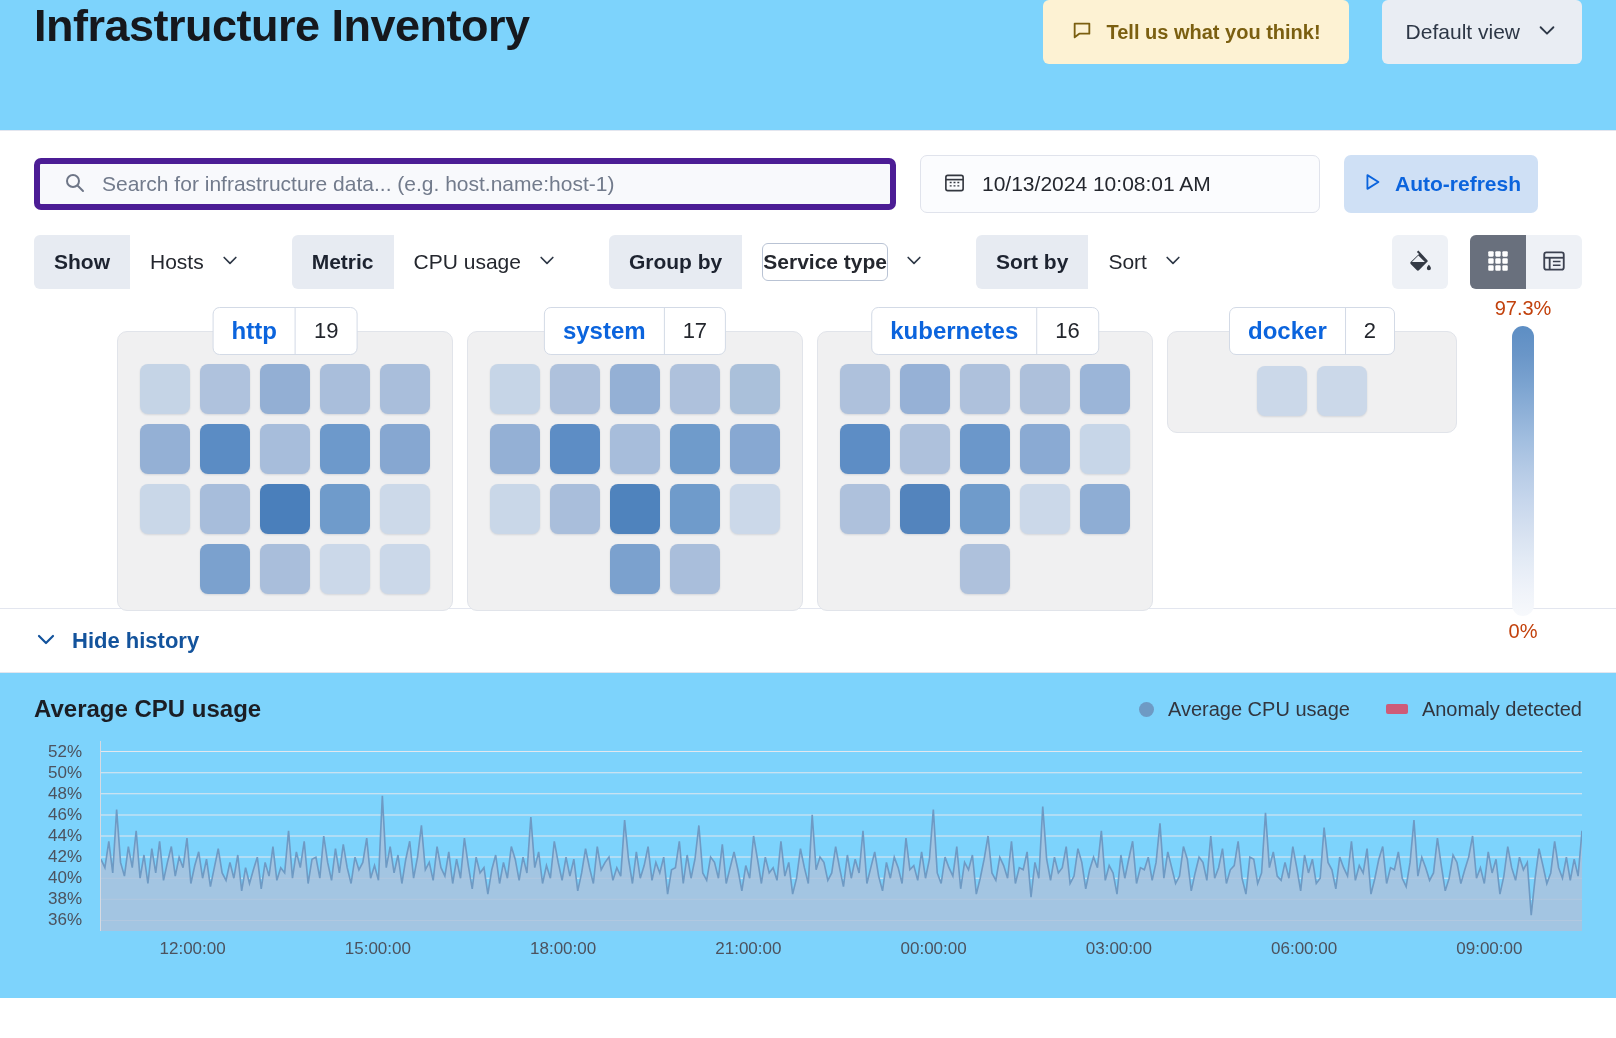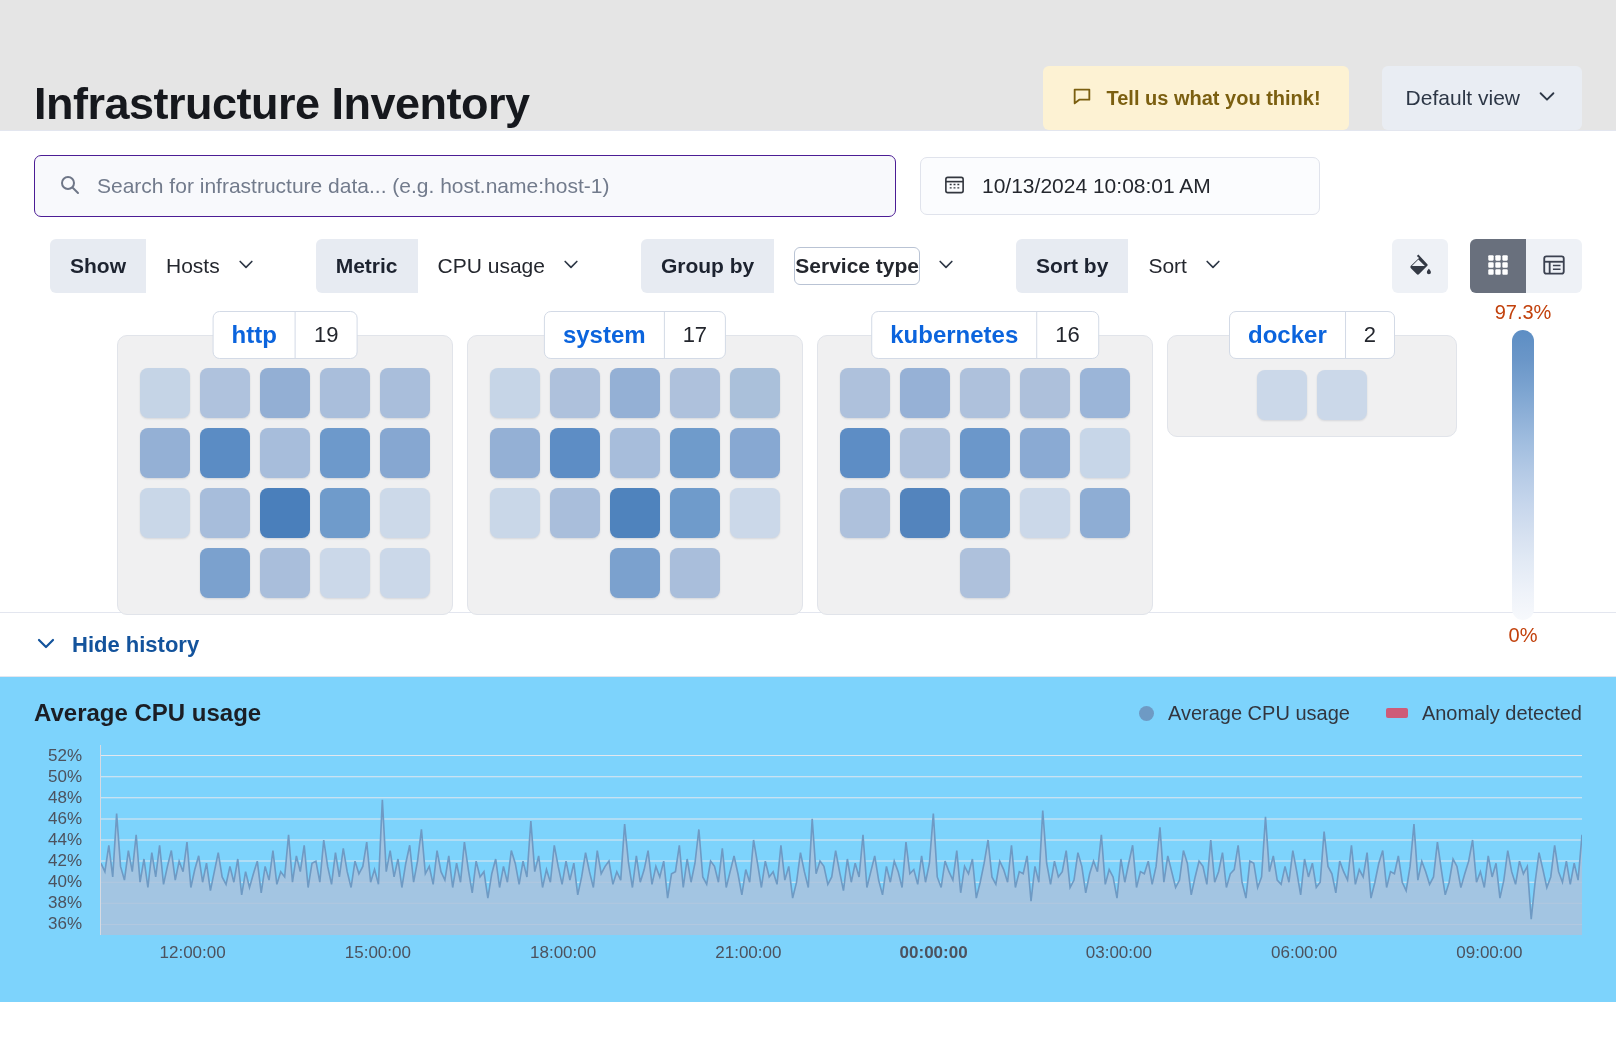--- a/index.html
+++ b/index.html
@@ -9,24 +9,24 @@
     width: 1616px; height: 1038px;
     overflow: hidden;
     background: #ffffff;
     font-family: "Liberation Sans", sans-serif;
     color: #1a1c21;
   }
 
   
   .page-header {
     height: 131px;
-    background: #e5e5e5;
+    background: #7dd3fc;
     border-bottom: 1px solid #e3e6ef;
     display: flex;
-    align-items: flex-end;
+    align-items: flex-start;
     padding: 0 34px;
   }
   .page-title {
     font-size: 45px;
     font-weight: 700;
     letter-spacing: -0.5px;
     color: #16181d;
     flex: 0 0 auto;
   }
   .header-right {
@@ -62,23 +62,23 @@
     font-size: 21px;
     font-weight: 400;
     cursor: pointer;
   }
 
   
   .controls-wrap { padding: 24px 34px 0 34px; background: #fff; }
   .search-row { display: flex; align-items: center; gap: 24px; }
   .search-box {
     flex: 1 1 auto;
-    height: 62px;
+    height: 52px;
     background: #f8f9fc;
-    border: 1px solid #4c1d95;
+    border: 6px solid #4c1d95;
     border-radius: 7px;
     display: flex;
     align-items: center;
     padding: 0 22px;
     gap: 16px;
     max-width: 862px;
   }
   .search-placeholder { color: #727b8c; font-size: 21px; }
   .date-box {
     width: 400px;
@@ -105,23 +105,22 @@
     color: #0b64dd;
     font-size: 21px;
     font-weight: 700;
     cursor: pointer;
   }
 
   .filter-row {
     display: flex;
     align-items: center;
     margin-top: 22px;
-    gap: 10px;
+    gap: 2px;
     position: relative;
-    margin-left: 16px;
   }
   .filter-group {
     display: flex;
     align-items: center;
     border-radius: 6px;
     overflow: hidden;
     margin-right: 30px;
     height: 54px;
   }
   .filter-label {
@@ -365,20 +364,28 @@
     <div class="date-box">
       <span>
         <svg width="23" height="23" viewBox="0 0 24 24" fill="none" stroke="#33373f" stroke-width="1.7">
           <rect x="3" y="4.5" width="18" height="16" rx="2"></rect>
           <path d="M3 9h18"></path>
           <path d="M7 12h2M11 12h2M15 12h2M7 15.5h2M11 15.5h2M15 15.5h2" stroke-width="1.4"></path>
         </svg>
       </span>
       <span class="date-value">10/13/2024 10:08:01 AM</span>
     </div>
+    <button class="refresh-btn">
+      <span>
+        <svg width="22" height="22" viewBox="0 0 24 24" fill="none" stroke="#0b64dd" stroke-width="2">
+          <path d="M7 4.5l12 7.5-12 7.5z" stroke-linejoin="round"></path>
+        </svg>
+      </span>
+      <span>Auto-refresh</span>
+    </button>
   </div>
 
   <div class="filter-row">
     <div class="filter-group">
       <div class="filter-label">Show</div>
       <div class="filter-value">
         <span class="fv-text">Hosts</span>
         <span>
           <svg width="20" height="20" viewBox="0 0 24 24" fill="none" stroke="#2d3746" stroke-width="2">
               <path d="M5 9l7 7 7-7" stroke-linecap="round" stroke-linejoin="round"></path>
@@ -626,18 +633,18 @@
           <path d="M0.00,118.22 L3.85,126.67 L7.70,100.28 L11.56,131.94 L15.41,68.61 L19.26,121.39 L23.11,135.11 L26.97,105.56 L30.82,126.67 L34.67,89.72 L38.52,137.22 L42.37,114.00 L46.23,142.50 L50.08,107.67 L53.93,131.94 L57.78,100.28 L61.64,139.33 L65.49,121.39 L69.34,105.56 L73.19,135.11 L77.04,116.11 L80.90,126.67 L84.75,97.11 L88.60,142.50 L92.45,124.56 L96.31,110.83 L100.16,137.22 L104.01,118.22 L107.86,145.67 L111.72,126.67 L115.57,107.67 L119.42,131.94 L123.27,139.33 L127.12,121.39 L130.98,137.22 L134.83,114.00 L138.68,149.89 L142.53,126.67 L146.39,142.50 L150.24,128.78 L154.09,116.11 L157.94,147.78 L161.79,121.39 L165.65,135.11 L169.50,105.56 L173.35,139.33 L177.20,126.67 L181.06,131.94 L184.91,89.72 L188.76,137.22 L192.61,110.83 L196.46,126.67 L200.32,100.28 L204.17,142.50 L208.02,118.22 L211.87,116.11 L215.73,137.22 L219.58,95.00 L223.43,121.39 L227.28,139.33 L231.13,107.67 L234.99,131.94 L238.84,103.44 L242.69,126.67 L246.54,142.50 L250.40,116.11 L254.25,128.78 L258.10,121.39 L261.95,97.11 L265.80,137.22 L269.66,124.56 L273.51,139.33 L277.36,54.89 L281.21,126.67 L285.07,105.56 L288.92,131.94 L292.77,114.00 L296.62,142.50 L300.47,118.22 L304.33,100.28 L308.18,137.22 L312.03,116.11 L315.88,84.44 L319.74,128.78 L323.59,121.39 L327.44,139.33 L331.29,105.56 L335.15,126.67 L339.00,135.11 L342.85,110.83 L346.70,142.50 L350.55,118.22 L354.41,137.22 L358.26,97.11 L362.11,124.56 L365.96,147.78 L369.82,116.11 L373.67,131.94 L377.52,126.67 L381.37,153.06 L385.22,128.78 L389.08,114.00 L392.93,142.50 L396.78,121.39 L400.63,137.22 L404.49,105.56 L408.34,118.22 L412.19,139.33 L416.04,116.11 L419.89,131.94 L423.75,76.00 L427.60,126.67 L431.45,110.83 L435.30,142.50 L439.16,124.56 L443.01,137.22 L446.86,100.28 L450.71,121.39 L454.56,139.33 L458.42,116.11 L462.27,135.11 L466.12,118.22 L469.97,149.89 L473.83,131.94 L477.68,107.67 L481.53,126.67 L485.38,142.50 L489.23,105.56 L493.09,128.78 L496.94,121.39 L500.79,116.11 L504.64,139.33 L508.50,126.67 L512.35,135.11 L516.20,79.17 L520.05,118.22 L523.91,142.50 L527.76,110.83 L531.61,137.22 L535.46,124.56 L539.31,105.56 L543.17,139.33 L547.02,121.39 L550.87,131.94 L554.72,116.11 L558.58,153.06 L562.43,128.78 L566.28,126.67 L570.13,100.28 L573.98,142.50 L577.84,114.00 L581.69,137.22 L585.54,118.22 L589.39,84.44 L593.25,131.94 L597.10,139.33 L600.95,116.11 L604.80,121.39 L608.65,137.22 L612.51,103.44 L616.36,142.50 L620.21,126.67 L624.06,110.83 L627.92,128.78 L631.77,149.89 L635.62,124.56 L639.47,137.22 L643.32,95.00 L647.18,118.22 L651.03,142.50 L654.88,116.11 L658.73,131.94 L662.59,126.67 L666.44,139.33 L670.29,100.28 L674.14,135.11 L677.99,121.39 L681.85,153.06 L685.70,137.22 L689.55,107.67 L693.40,126.67 L697.26,142.50 L701.11,73.89 L704.96,128.78 L708.81,116.11 L712.66,121.39 L716.52,139.33 L720.37,131.94 L724.22,105.56 L728.07,126.67 L731.93,145.67 L735.78,114.00 L739.63,137.22 L743.48,118.22 L747.34,131.94 L751.19,89.72 L755.04,142.50 L758.89,126.67 L762.74,110.83 L766.60,135.11 L770.45,149.89 L774.30,121.39 L778.15,137.22 L782.01,116.11 L785.86,126.67 L789.71,142.50 L793.56,97.11 L797.41,128.78 L801.27,124.56 L805.12,139.33 L808.97,110.83 L812.82,137.22 L816.68,118.22 L820.53,68.61 L824.38,131.94 L828.23,142.50 L832.08,116.11 L835.94,126.67 L839.79,135.11 L843.64,105.56 L847.49,147.78 L851.35,121.39 L855.20,128.78 L859.05,114.00 L862.90,153.06 L866.75,137.22 L870.61,118.22 L874.46,95.00 L878.31,131.94 L882.16,139.33 L886.02,116.11 L889.87,124.56 L893.72,137.22 L897.57,100.28 L901.42,142.50 L905.28,126.67 L909.13,128.78 L912.98,110.83 L916.83,156.22 L920.69,121.39 L924.54,137.22 L928.39,65.44 L932.24,118.22 L936.09,139.33 L939.95,116.11 L943.80,131.94 L947.65,126.67 L951.50,105.56 L955.36,142.50 L959.21,135.11 L963.06,107.67 L966.91,121.39 L970.77,147.78 L974.62,128.78 L978.47,116.11 L982.32,126.67 L986.17,89.72 L990.03,139.33 L993.88,124.56 L997.73,131.94 L1001.58,153.06 L1005.44,114.00 L1009.29,137.22 L1013.14,118.22 L1016.99,100.28 L1020.84,142.50 L1024.70,126.67 L1028.55,128.78 L1032.40,116.11 L1036.25,139.33 L1040.11,121.39 L1043.96,82.33 L1047.81,137.22 L1051.66,110.83 L1055.51,126.67 L1059.37,142.50 L1063.22,135.11 L1067.07,105.56 L1070.92,118.22 L1074.78,149.89 L1078.63,131.94 L1082.48,116.11 L1086.33,121.39 L1090.18,139.33 L1094.04,95.00 L1097.89,137.22 L1101.74,126.67 L1105.59,107.67 L1109.45,142.50 L1113.30,128.78 L1117.15,124.56 L1121.00,100.28 L1124.85,137.22 L1128.71,153.06 L1132.56,116.11 L1136.41,118.22 L1140.26,142.50 L1144.12,131.94 L1147.97,71.78 L1151.82,126.67 L1155.67,110.83 L1159.53,135.11 L1163.38,139.33 L1167.23,121.39 L1171.08,137.22 L1174.93,105.56 L1178.79,126.67 L1182.64,149.89 L1186.49,114.00 L1190.34,131.94 L1194.20,118.22 L1198.05,142.50 L1201.90,137.22 L1205.75,86.56 L1209.60,121.39 L1213.46,128.78 L1217.31,147.78 L1221.16,116.11 L1225.01,126.67 L1228.87,135.11 L1232.72,100.28 L1236.57,139.33 L1240.42,124.56 L1244.27,131.94 L1248.13,107.67 L1251.98,153.06 L1255.83,137.22 L1259.68,118.22 L1263.54,105.56 L1267.39,142.50 L1271.24,126.67 L1275.09,128.78 L1278.94,110.83 L1282.80,137.22 L1286.65,145.67 L1290.50,121.39 L1294.35,79.17 L1298.21,135.11 L1302.06,116.11 L1305.91,126.67 L1309.76,139.33 L1313.61,131.94 L1317.47,97.11 L1321.32,124.56 L1325.17,149.89 L1329.02,137.22 L1332.88,114.00 L1336.73,121.39 L1340.58,142.50 L1344.43,128.78 L1348.28,116.11 L1352.14,95.00 L1355.99,137.22 L1359.84,126.67 L1363.69,142.50 L1367.55,110.83 L1371.40,131.94 L1375.25,118.22 L1379.10,153.06 L1382.96,135.11 L1386.81,105.56 L1390.66,126.67 L1394.51,139.33 L1398.36,116.11 L1402.22,128.78 L1406.07,121.39 L1409.92,174.17 L1413.77,137.22 L1417.63,107.67 L1421.48,124.56 L1425.33,142.50 L1429.18,131.94 L1433.03,100.28 L1436.89,126.67 L1440.74,137.22 L1444.59,116.11 L1448.44,139.33 L1452.30,118.22 L1456.15,135.11 L1460.00,89.72 L1460,190 L0,190 Z" fill="#a9c2dd" opacity="0.85"></path>
           <path d="M0.00,118.22 L3.85,126.67 L7.70,100.28 L11.56,131.94 L15.41,68.61 L19.26,121.39 L23.11,135.11 L26.97,105.56 L30.82,126.67 L34.67,89.72 L38.52,137.22 L42.37,114.00 L46.23,142.50 L50.08,107.67 L53.93,131.94 L57.78,100.28 L61.64,139.33 L65.49,121.39 L69.34,105.56 L73.19,135.11 L77.04,116.11 L80.90,126.67 L84.75,97.11 L88.60,142.50 L92.45,124.56 L96.31,110.83 L100.16,137.22 L104.01,118.22 L107.86,145.67 L111.72,126.67 L115.57,107.67 L119.42,131.94 L123.27,139.33 L127.12,121.39 L130.98,137.22 L134.83,114.00 L138.68,149.89 L142.53,126.67 L146.39,142.50 L150.24,128.78 L154.09,116.11 L157.94,147.78 L161.79,121.39 L165.65,135.11 L169.50,105.56 L173.35,139.33 L177.20,126.67 L181.06,131.94 L184.91,89.72 L188.76,137.22 L192.61,110.83 L196.46,126.67 L200.32,100.28 L204.17,142.50 L208.02,118.22 L211.87,116.11 L215.73,137.22 L219.58,95.00 L223.43,121.39 L227.28,139.33 L231.13,107.67 L234.99,131.94 L238.84,103.44 L242.69,126.67 L246.54,142.50 L250.40,116.11 L254.25,128.78 L258.10,121.39 L261.95,97.11 L265.80,137.22 L269.66,124.56 L273.51,139.33 L277.36,54.89 L281.21,126.67 L285.07,105.56 L288.92,131.94 L292.77,114.00 L296.62,142.50 L300.47,118.22 L304.33,100.28 L308.18,137.22 L312.03,116.11 L315.88,84.44 L319.74,128.78 L323.59,121.39 L327.44,139.33 L331.29,105.56 L335.15,126.67 L339.00,135.11 L342.85,110.83 L346.70,142.50 L350.55,118.22 L354.41,137.22 L358.26,97.11 L362.11,124.56 L365.96,147.78 L369.82,116.11 L373.67,131.94 L377.52,126.67 L381.37,153.06 L385.22,128.78 L389.08,114.00 L392.93,142.50 L396.78,121.39 L400.63,137.22 L404.49,105.56 L408.34,118.22 L412.19,139.33 L416.04,116.11 L419.89,131.94 L423.75,76.00 L427.60,126.67 L431.45,110.83 L435.30,142.50 L439.16,124.56 L443.01,137.22 L446.86,100.28 L450.71,121.39 L454.56,139.33 L458.42,116.11 L462.27,135.11 L466.12,118.22 L469.97,149.89 L473.83,131.94 L477.68,107.67 L481.53,126.67 L485.38,142.50 L489.23,105.56 L493.09,128.78 L496.94,121.39 L500.79,116.11 L504.64,139.33 L508.50,126.67 L512.35,135.11 L516.20,79.17 L520.05,118.22 L523.91,142.50 L527.76,110.83 L531.61,137.22 L535.46,124.56 L539.31,105.56 L543.17,139.33 L547.02,121.39 L550.87,131.94 L554.72,116.11 L558.58,153.06 L562.43,128.78 L566.28,126.67 L570.13,100.28 L573.98,142.50 L577.84,114.00 L581.69,137.22 L585.54,118.22 L589.39,84.44 L593.25,131.94 L597.10,139.33 L600.95,116.11 L604.80,121.39 L608.65,137.22 L612.51,103.44 L616.36,142.50 L620.21,126.67 L624.06,110.83 L627.92,128.78 L631.77,149.89 L635.62,124.56 L639.47,137.22 L643.32,95.00 L647.18,118.22 L651.03,142.50 L654.88,116.11 L658.73,131.94 L662.59,126.67 L666.44,139.33 L670.29,100.28 L674.14,135.11 L677.99,121.39 L681.85,153.06 L685.70,137.22 L689.55,107.67 L693.40,126.67 L697.26,142.50 L701.11,73.89 L704.96,128.78 L708.81,116.11 L712.66,121.39 L716.52,139.33 L720.37,131.94 L724.22,105.56 L728.07,126.67 L731.93,145.67 L735.78,114.00 L739.63,137.22 L743.48,118.22 L747.34,131.94 L751.19,89.72 L755.04,142.50 L758.89,126.67 L762.74,110.83 L766.60,135.11 L770.45,149.89 L774.30,121.39 L778.15,137.22 L782.01,116.11 L785.86,126.67 L789.71,142.50 L793.56,97.11 L797.41,128.78 L801.27,124.56 L805.12,139.33 L808.97,110.83 L812.82,137.22 L816.68,118.22 L820.53,68.61 L824.38,131.94 L828.23,142.50 L832.08,116.11 L835.94,126.67 L839.79,135.11 L843.64,105.56 L847.49,147.78 L851.35,121.39 L855.20,128.78 L859.05,114.00 L862.90,153.06 L866.75,137.22 L870.61,118.22 L874.46,95.00 L878.31,131.94 L882.16,139.33 L886.02,116.11 L889.87,124.56 L893.72,137.22 L897.57,100.28 L901.42,142.50 L905.28,126.67 L909.13,128.78 L912.98,110.83 L916.83,156.22 L920.69,121.39 L924.54,137.22 L928.39,65.44 L932.24,118.22 L936.09,139.33 L939.95,116.11 L943.80,131.94 L947.65,126.67 L951.50,105.56 L955.36,142.50 L959.21,135.11 L963.06,107.67 L966.91,121.39 L970.77,147.78 L974.62,128.78 L978.47,116.11 L982.32,126.67 L986.17,89.72 L990.03,139.33 L993.88,124.56 L997.73,131.94 L1001.58,153.06 L1005.44,114.00 L1009.29,137.22 L1013.14,118.22 L1016.99,100.28 L1020.84,142.50 L1024.70,126.67 L1028.55,128.78 L1032.40,116.11 L1036.25,139.33 L1040.11,121.39 L1043.96,82.33 L1047.81,137.22 L1051.66,110.83 L1055.51,126.67 L1059.37,142.50 L1063.22,135.11 L1067.07,105.56 L1070.92,118.22 L1074.78,149.89 L1078.63,131.94 L1082.48,116.11 L1086.33,121.39 L1090.18,139.33 L1094.04,95.00 L1097.89,137.22 L1101.74,126.67 L1105.59,107.67 L1109.45,142.50 L1113.30,128.78 L1117.15,124.56 L1121.00,100.28 L1124.85,137.22 L1128.71,153.06 L1132.56,116.11 L1136.41,118.22 L1140.26,142.50 L1144.12,131.94 L1147.97,71.78 L1151.82,126.67 L1155.67,110.83 L1159.53,135.11 L1163.38,139.33 L1167.23,121.39 L1171.08,137.22 L1174.93,105.56 L1178.79,126.67 L1182.64,149.89 L1186.49,114.00 L1190.34,131.94 L1194.20,118.22 L1198.05,142.50 L1201.90,137.22 L1205.75,86.56 L1209.60,121.39 L1213.46,128.78 L1217.31,147.78 L1221.16,116.11 L1225.01,126.67 L1228.87,135.11 L1232.72,100.28 L1236.57,139.33 L1240.42,124.56 L1244.27,131.94 L1248.13,107.67 L1251.98,153.06 L1255.83,137.22 L1259.68,118.22 L1263.54,105.56 L1267.39,142.50 L1271.24,126.67 L1275.09,128.78 L1278.94,110.83 L1282.80,137.22 L1286.65,145.67 L1290.50,121.39 L1294.35,79.17 L1298.21,135.11 L1302.06,116.11 L1305.91,126.67 L1309.76,139.33 L1313.61,131.94 L1317.47,97.11 L1321.32,124.56 L1325.17,149.89 L1329.02,137.22 L1332.88,114.00 L1336.73,121.39 L1340.58,142.50 L1344.43,128.78 L1348.28,116.11 L1352.14,95.00 L1355.99,137.22 L1359.84,126.67 L1363.69,142.50 L1367.55,110.83 L1371.40,131.94 L1375.25,118.22 L1379.10,153.06 L1382.96,135.11 L1386.81,105.56 L1390.66,126.67 L1394.51,139.33 L1398.36,116.11 L1402.22,128.78 L1406.07,121.39 L1409.92,174.17 L1413.77,137.22 L1417.63,107.67 L1421.48,124.56 L1425.33,142.50 L1429.18,131.94 L1433.03,100.28 L1436.89,126.67 L1440.74,137.22 L1444.59,116.11 L1448.44,139.33 L1452.30,118.22 L1456.15,135.11 L1460.00,89.72 " fill="none" stroke="#6e9ac4" stroke-width="1.6"></path>
         </svg>
       </div>
   </div>
   <div class="x-axis" id="x-axis">
       <div class="x-tick" style="left: 6.25%;">12:00:00</div>
       <div class="x-tick" style="left: 18.75%;">15:00:00</div>
       <div class="x-tick" style="left: 31.25%;">18:00:00</div>
       <div class="x-tick" style="left: 43.75%;">21:00:00</div>
-      <div class="x-tick" style="left: 56.25%; font-weight: bold;">00:00:00</div>
+      <div class="x-tick" style="left: 56.25%;">00:00:00</div>
       <div class="x-tick" style="left: 68.75%;">03:00:00</div>
       <div class="x-tick" style="left: 81.25%;">06:00:00</div>
       <div class="x-tick" style="left: 93.75%;">09:00:00</div>
     </div>
 </div>
 
 </body></html>

